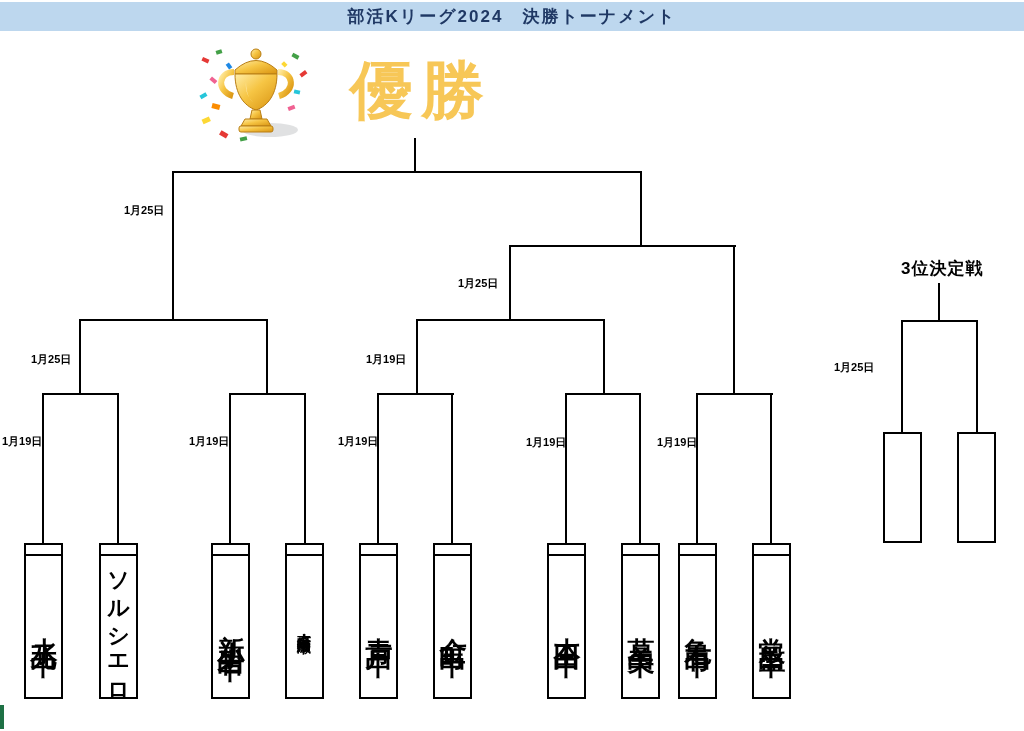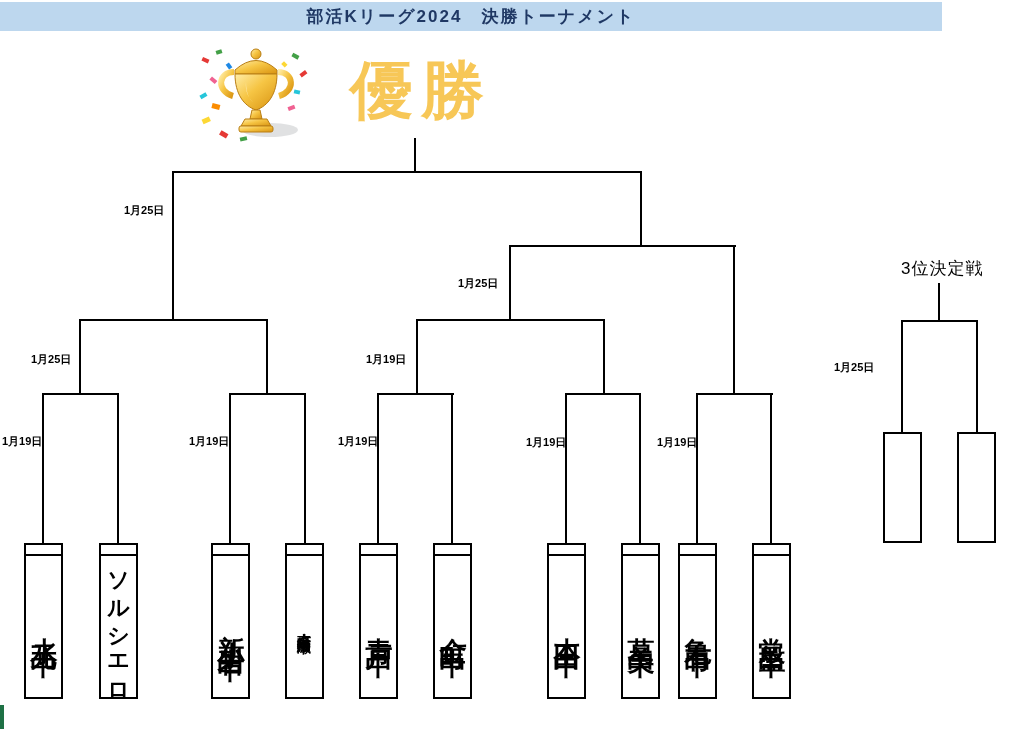--- a/index.html
+++ b/index.html
@@ -1,32 +1,32 @@
 <!DOCTYPE html>
 <html><head>
 <meta charset="utf-8">
 <style>
   html,body { margin:0; padding:0; background:#fff; }
   .canvas {
     position:relative; width:1024px; height:731px; background:#ffffff;
     font-family:"Liberation Sans","DejaVu Sans",sans-serif; overflow:hidden;
   }
   .titlebar {
-    position:absolute; left:0; top:2px; width:942px; height:29px;
+    position:absolute; left:0; top:2px; width:1024px; height:29px;
     background:#BDD7EE; display:flex; align-items:center; justify-content:center;
   }
   .titlebar .ttl { font-size:17px; font-weight:bold; color:#1F3864; letter-spacing:2px; }
   .ln { position:absolute; background:#000; }
   .date { position:absolute; font-size:11px; font-weight:600; color:#000; white-space:nowrap;margin-top:27px; }
   .champion {
     position:absolute; left:350px; top:56px; font-size:63px; font-weight:bold;
     color:#F7C757; letter-spacing:8px; line-height:1.1; white-space:nowrap;
   }
   .trophy { position:absolute; left:196px; top:42px; width:120px; height:102px; }
-  .tp-title { position:absolute; left:901px; top:257px; font-size:17px; font-weight:normal; color:#000; letter-spacing:1px; white-space:nowrap; }
+  .tp-title { position:absolute; left:901px; top:257px; font-size:17px; font-weight:bold; color:#000; letter-spacing:1px; white-space:nowrap; }
   .team {
     position:absolute; top:543px; width:39px; height:156px; box-sizing:border-box;
     border:2px solid #000; background:#fff; display:flex; flex-direction:column;
   }
   .team .score { flex:0 0 9px; border-bottom:2px solid #000; }
   .team .name-wrap { flex:1; display:flex; align-items:center; justify-content:center; overflow:hidden; }
   .team .name {
     writing-mode:vertical-rl; text-orientation:upright; color:#000;
     font-weight:600; line-height:1;
   }

